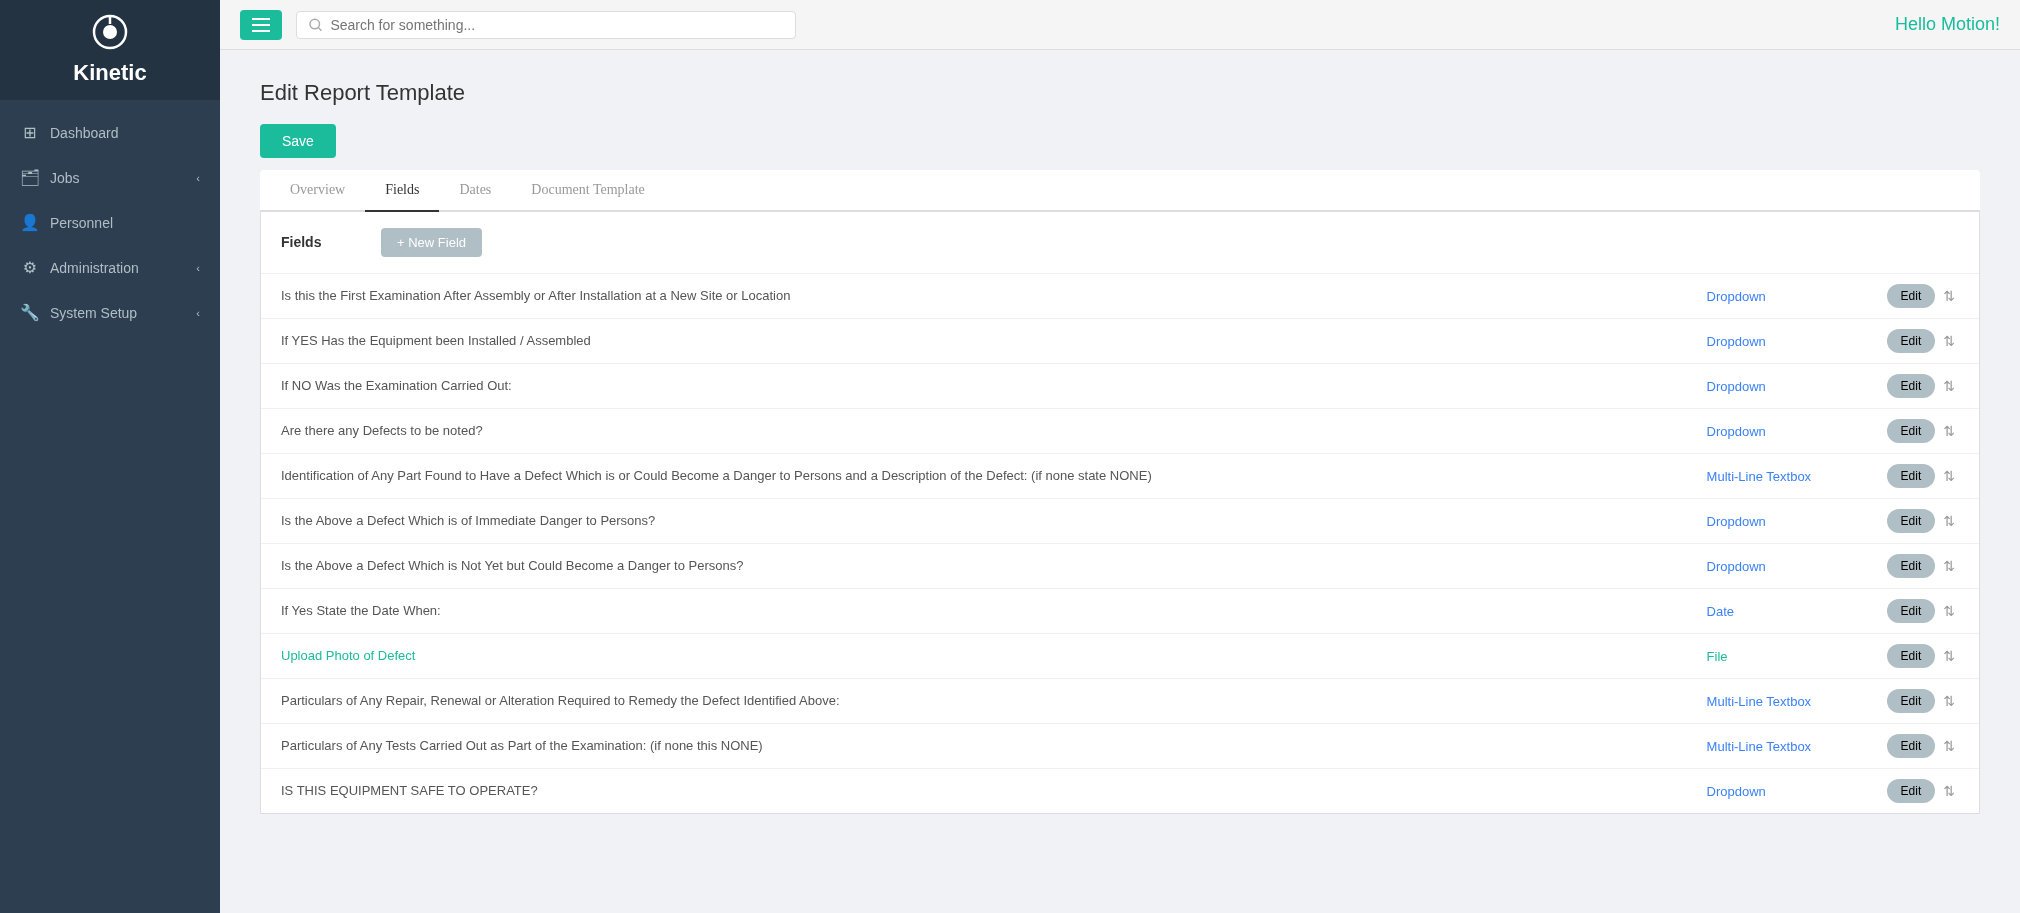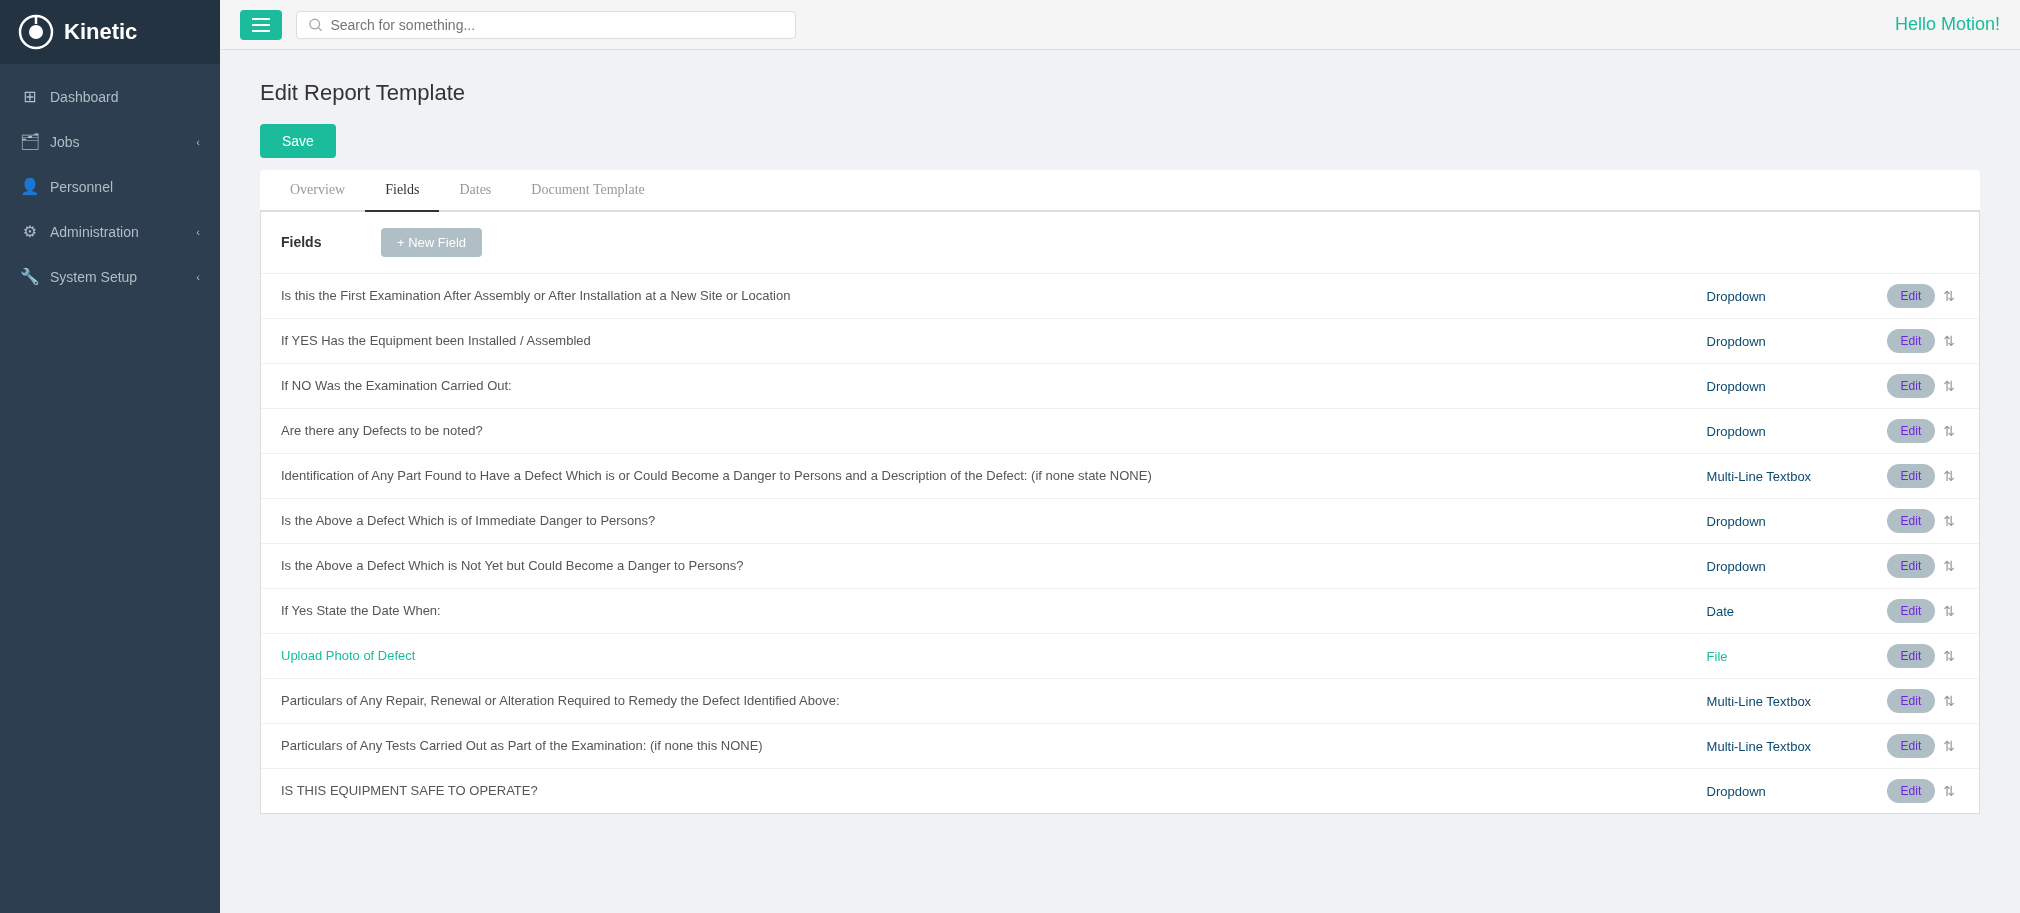--- a/index.html
+++ b/index.html
@@ -18,20 +18,21 @@
     }
     .sidebar-logo {
       display: flex;
       align-items: center;
       padding: 14px 18px;
       background: #243342;
       color: white;
       font-size: 22px;
       font-weight: bold;
       gap: 10px;
+      flex-direction: column;
     }
     .logo-icon {
       width: 36px;
       height: 36px;
     }
     .sidebar-nav { flex: 1; padding-top: 10px; }
     .nav-item {
       display: flex;
       align-items: center;
       padding: 13px 20px;
@@ -185,31 +186,31 @@
     .field-name {
       flex: 1;
       font-size: 13px;
       color: #555;
       line-height: 1.4;
     }
     .field-name.teal { color: #1abc9c; }
     .field-type {
       min-width: 160px;
       font-size: 13px;
-      color: #0c4a6e;
+      color: #3b82f6;
     }
     .field-type.teal { color: #1abc9c; }
     .field-actions {
       display: flex;
       align-items: center;
       gap: 4px;
     }
     .edit-btn {
       background: #b0bec5;
-      color: #6d28d9;
+      color: #000000;
       border: none;
       padding: 5px 14px;
       border-radius: 12px;
       font-size: 12px;
       cursor: pointer;
     }
     .sort-icon {
       color: #999;
       font-size: 14px;
       cursor: pointer;

